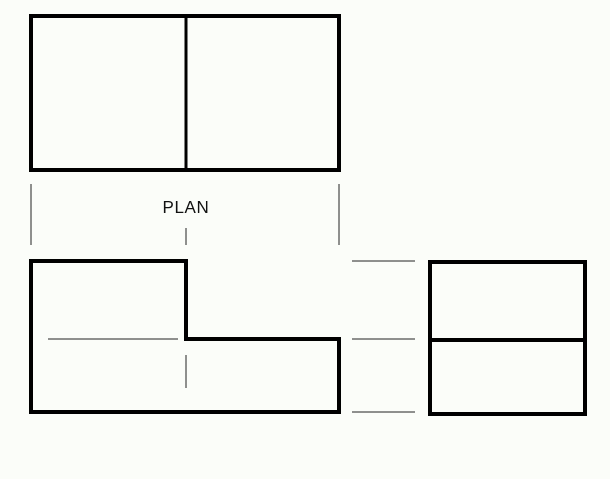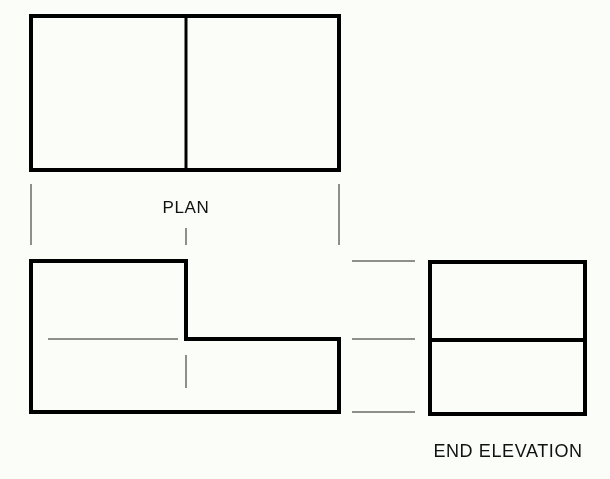--- a/index.html
+++ b/index.html
@@ -87,15 +87,14 @@
     <g>
       <rect x="430" y="262" width="155" height="152" fill="none" stroke="#000000" stroke-width="4"></rect>
       <line x1="430" y1="340" x2="585" y2="340" stroke="#000000" stroke-width="4"></line>
     </g>
 
   </svg>
 
   <div class="view-label" id="label-plan">PLAN</div>
 
 
-  <div class="view-label" id="label-end-elevation">END ELEVATION</div>
 
 </div>
 
 </body></html>

